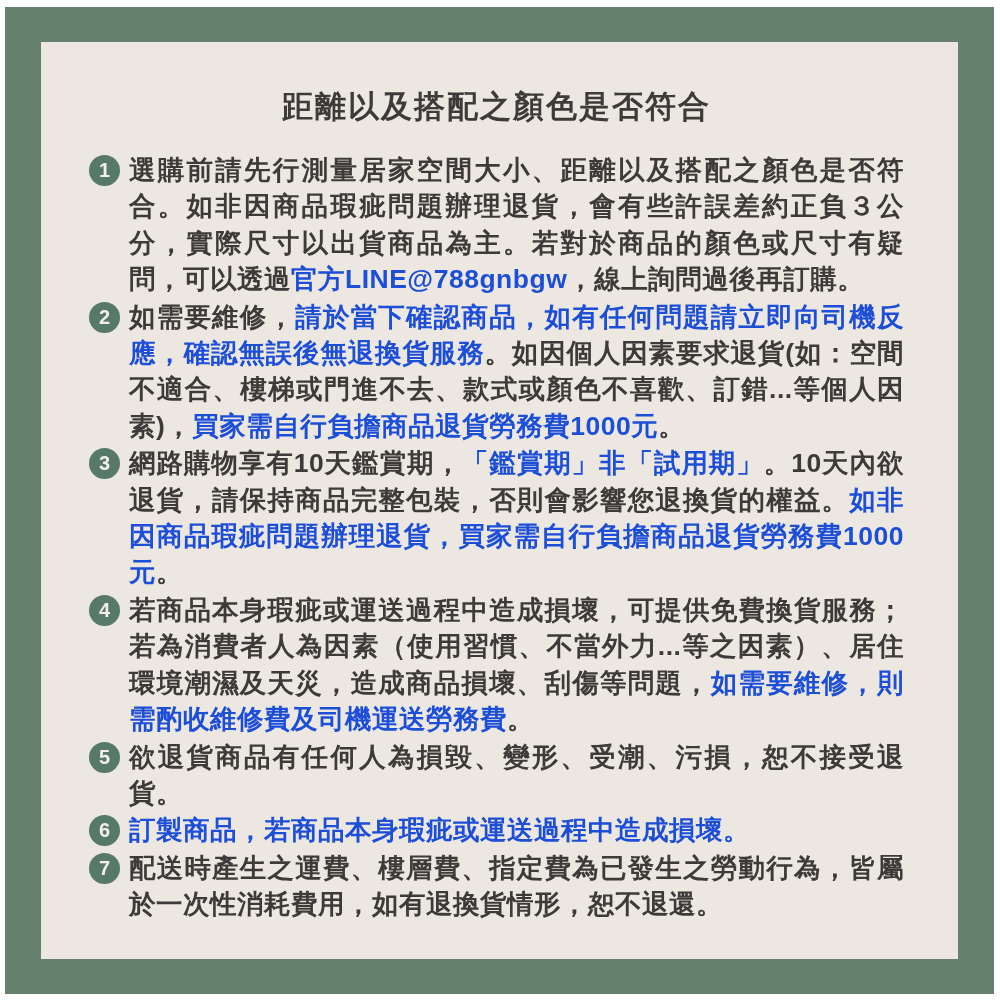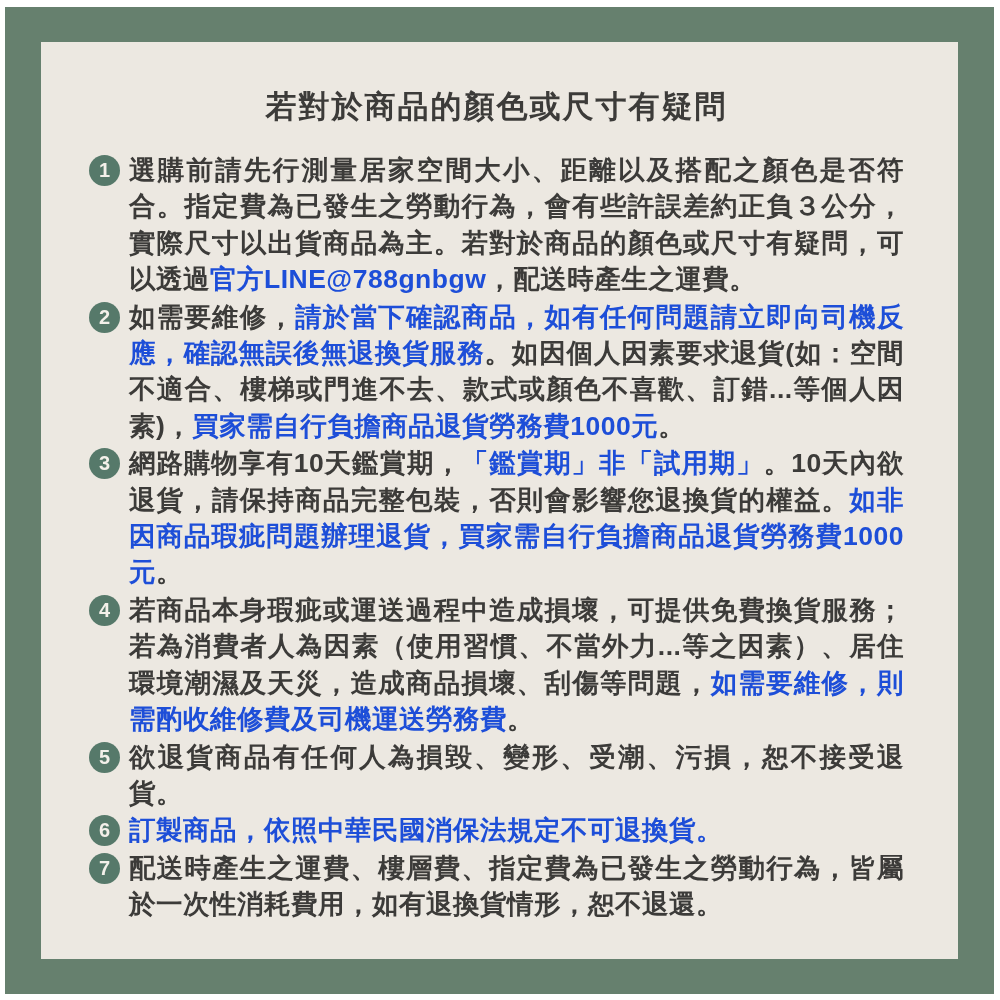--- a/index.html
+++ b/index.html
@@ -70,25 +70,25 @@
     text-align: justify;
   }
   .seg-dark { color: #3C3B39; }
   .seg-red  { color: #1d4ed8; }
 </style>
 </head>
 <body>
 
 <div class="frame">
   <div class="panel">
-    <div class="subtitle">若對於商品的顏色或尺寸有疑問</div>
+    <div class="subtitle">距離以及搭配之顏色是否符合</div>
     <div class="notice-list">
   <div class="notice-item">
     <div class="num-badge">1</div>
-    <div class="item-text"><span class="seg-dark">選購前請先行測量居家空間大小、距離以及搭配之顏色是否符合。指定費為已發生之勞動行為，會有些許誤差約正負３公分，實際尺寸以出貨商品為主。若對於商品的顏色或尺寸有疑問，可以透過</span><span class="seg-red">官方LINE@788gnbgw</span><span class="seg-dark">，配送時產生之運費。</span></div>
+    <div class="item-text"><span class="seg-dark">選購前請先行測量居家空間大小、距離以及搭配之顏色是否符合。如非因商品瑕疵問題辦理退貨，會有些許誤差約正負３公分，實際尺寸以出貨商品為主。若對於商品的顏色或尺寸有疑問，可以透過</span><span class="seg-red">官方LINE@788gnbgw</span><span class="seg-dark">，線上詢問過後再訂購。</span></div>
   </div>
 
   <div class="notice-item">
     <div class="num-badge">2</div>
     <div class="item-text"><span class="seg-dark">如需要維修，</span><span class="seg-red">請於當下確認商品，如有任何問題請立即向司機反應，確認無誤後無退換貨服務</span><span class="seg-dark">。如因個人因素要求退貨(如：空間不適合、樓梯或門進不去、款式或顏色不喜歡、訂錯...等個人因素)，</span><span class="seg-red">買家需自行負擔商品退貨勞務費1000元</span><span class="seg-dark">。</span></div>
   </div>
 
   <div class="notice-item">
     <div class="num-badge">3</div>
     <div class="item-text"><span class="seg-dark">網路購物享有10天鑑賞期，</span><span class="seg-red">「鑑賞期」非「試用期」</span><span class="seg-dark">。10天內欲退貨，請保持商品完整包裝，否則會影響您退換貨的權益。</span><span class="seg-red">如非因商品瑕疵問題辦理退貨，買家需自行負擔商品退貨勞務費1000元</span><span class="seg-dark">。</span></div>
@@ -99,21 +99,21 @@
     <div class="item-text"><span class="seg-dark">若商品本身瑕疵或運送過程中造成損壞，可提供免費換貨服務；若為消費者人為因素（使用習慣、不當外力...等之因素）、居住環境潮濕及天災，造成商品損壞、刮傷等問題，</span><span class="seg-red">如需要維修，則需酌收維修費及司機運送勞務費</span><span class="seg-dark">。</span></div>
   </div>
 
   <div class="notice-item">
     <div class="num-badge">5</div>
     <div class="item-text"><span class="seg-dark">欲退貨商品有任何人為損毀、變形、受潮、污損，恕不接受退貨。</span></div>
   </div>
 
   <div class="notice-item">
     <div class="num-badge">6</div>
-    <div class="item-text"><span class="seg-red">訂製商品，依照中華民國消保法規定不可退換貨。</span></div>
+    <div class="item-text"><span class="seg-red">訂製商品，若商品本身瑕疵或運送過程中造成損壞。</span></div>
   </div>
 
   <div class="notice-item">
     <div class="num-badge">7</div>
     <div class="item-text"><span class="seg-dark">配送時產生之運費、樓層費、指定費為已發生之勞動行為，皆屬於一次性消耗費用，如有退換貨情形，恕不退還。</span></div>
   </div>
 
 </div>
   </div>
 </div>

